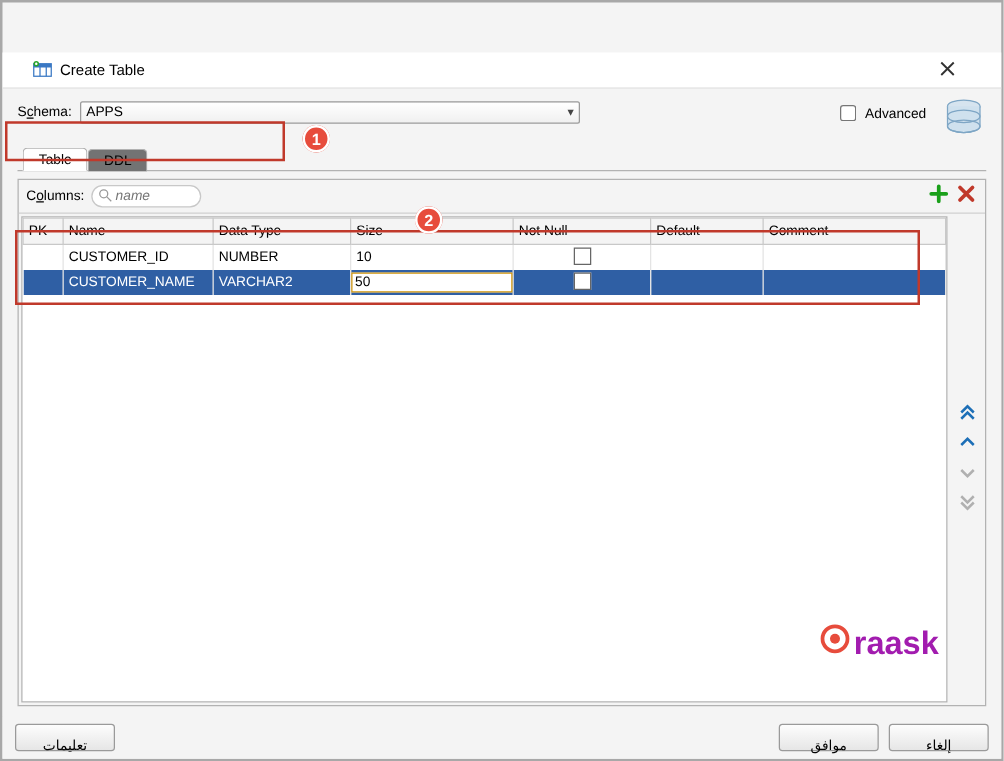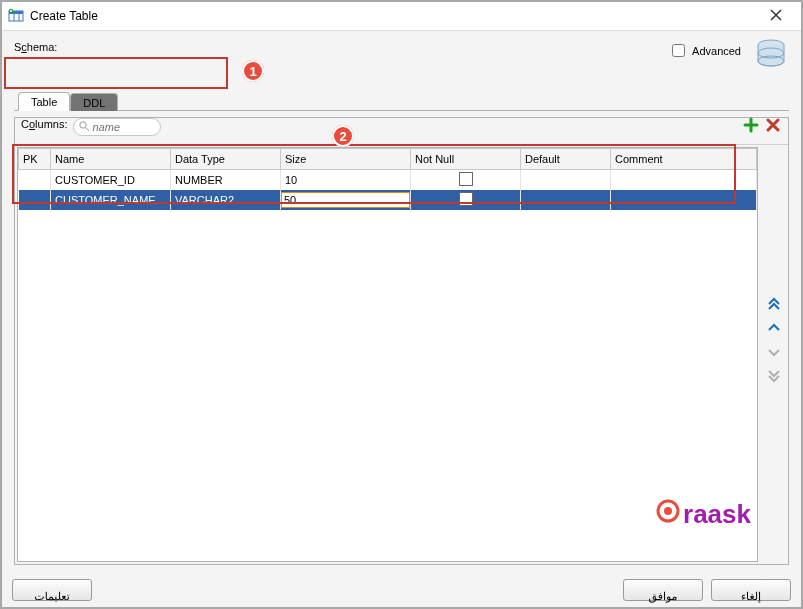--- a/index.html
+++ b/index.html
@@ -19,21 +19,22 @@
     display: flex;
     flex-direction: column;
     position: relative;
   }
   .titlebar {
     height: 28px;
     background: #ffffff;
     border-bottom: 1px solid #dcdcdc;
     display: flex;
     align-items: center;
-    padding: 0 6px;
+    padding: 0 24px;
+    margin-top: 40px;
   }
   .titlebar .title-icon {
     width: 16px; height: 16px;
     margin-right: 6px;
   }
   .titlebar .title-text {
     flex: 1;
     font-size: 12px;
   }
   .titlebar .close-btn {
@@ -123,21 +124,21 @@
     font-size: 13px;
     display: flex;
     align-items: center;
     justify-content: center;
     box-shadow: 0 0 0 2px #fff inset;
     pointer-events: none;
   }
 
   
   .tabstrip {
-    margin-top: 32px;
+    margin-top: 12px;
     display: flex;
     align-items: flex-end;
     border-bottom: 1px solid #b2b2b2;
     padding-left: 4px;
   }
   .tab {
     padding: 3px 12px 2px 12px;
     border: 1px solid #b2b2b2;
     border-bottom: none;
     background: #737373;
@@ -158,20 +159,21 @@
     background: #f4f4f4;
     margin-top: 6px;
     flex: 1;
     display: flex;
     flex-direction: column;
     position: relative;
   }
   .grid-toolbar {
     height: 26px;
     display: flex;
+    align-items: center;
     padding: 0 6px;
     gap: 4px;
     border-bottom: 1px solid #d0d0d0;
   }
   .grid-toolbar .tb-label span.u { text-decoration: underline; }
   .search-wrap {
     display: flex;
     align-items: center;
     background: #fff;
     border: 1px solid #c8c8c8;
@@ -335,20 +337,24 @@
           </svg>
       </span>
     </div>
   </div>
 
   <div class="body-area">
 
     <div class="form-row">
       <div class="form-label">
         <span>S</span><span class="u">c</span><span>hema:</span>
+      </div>
+      <div class="combo">
+        <span>APPS</span>
+        <span class="arrow">▾</span>
       </div>
     </div>
 
 
     <div class="adv-wrap">
       <input type="checkbox" style="">
       <span>Advanced</span>
     </div>
 
     <span class="db-icon">

